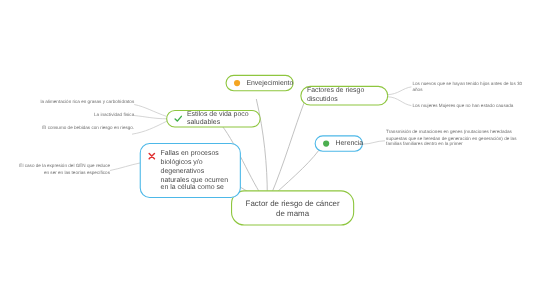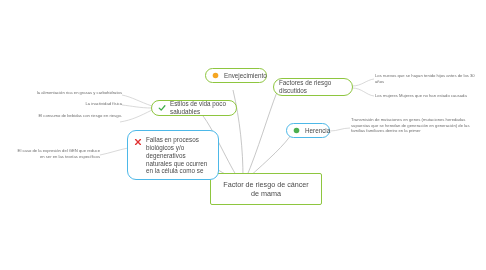--- a/index.html
+++ b/index.html
@@ -36,21 +36,21 @@
     background: #ffffff;
   }
   .node-text {
     display: block;
     line-height: 1.25;
   }
 
   
   .central {
     border: 1.2px solid #8ec63f;
-    border-radius: 2px;
+    border-radius: 12px;
     padding: 6px 8px;
     justify-content: center;
     text-align: center;
     color: #4a4a4a;
     font-size: 7.2px;
     align-items: center;
   }
 
   
   .branch {

